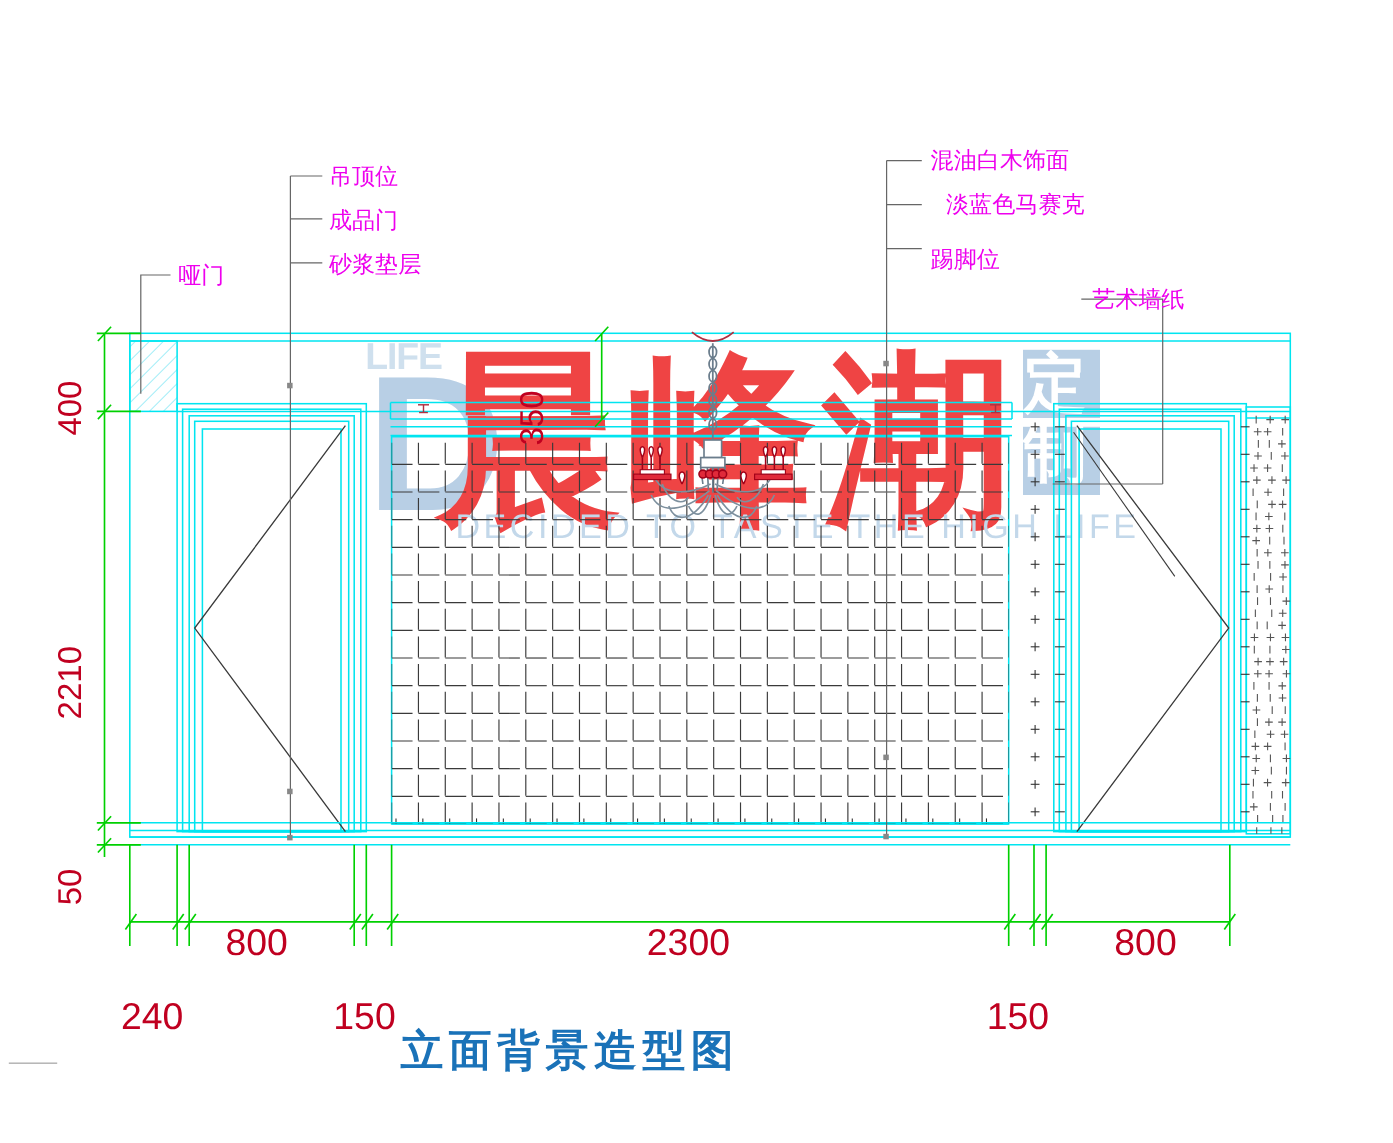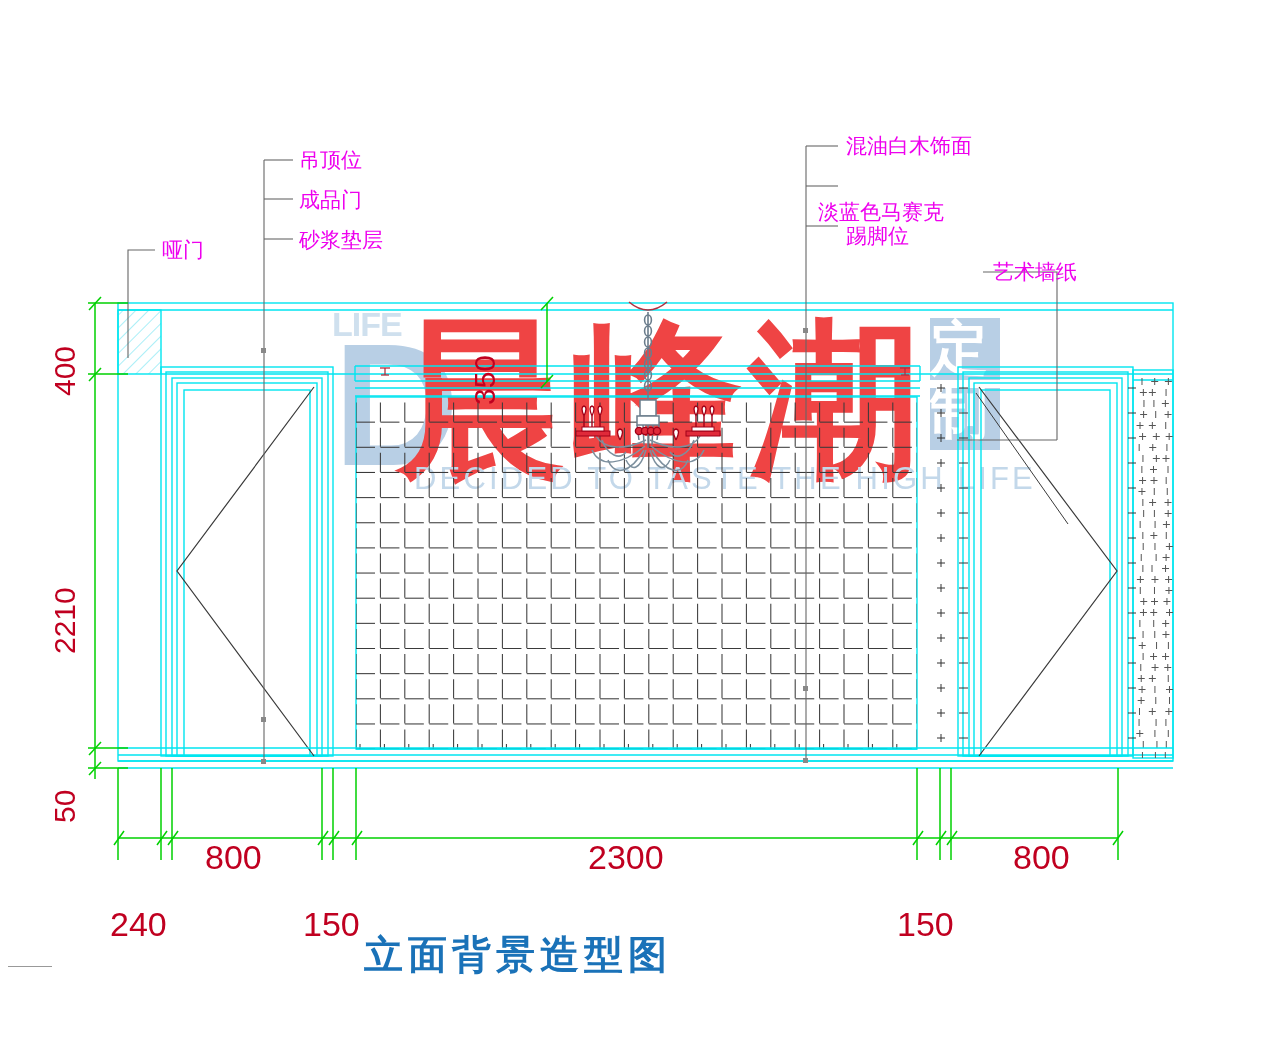--- a/index.html
+++ b/index.html
@@ -1262,21 +1262,21 @@
       <line x1="1113" y1="845" x2="1123" y2="831"></line>
     </g>
   </svg>
 
   <div class="ann" style="left:162px; top:238px;text-align:right;">哑门</div>
   <div class="ann" style="left:299px; top:148px;">吊顶位</div>
   <div class="ann" style="left:299px; top:188px;">成品门</div>
   <div class="ann" style="left:299px; top:228px;">砂浆垫层</div>
 
   <div class="ann" style="left:846px; top:134px;">混油白木饰面</div>
-  <div class="ann" style="left:818px; top:174px;margin-top:26px;">淡蓝色马赛克</div>
+  <div class="ann" style="left:860px; top:174px;">淡蓝色马赛克</div>
   <div class="ann" style="left:846px; top:224px;">踢脚位</div>
   <div class="ann" style="left:993px; top:260px;">艺术墙纸</div>
 
   <div class="dim vert" style="left:82px; top:362px;">400</div>
   <div class="dim vert" style="left:82px; top:620px;">2210</div>
   <div class="dim vert" style="left:82px; top:789px;">50</div>
   <div class="dim vert" style="left:502px; top:371px;">350</div>
 
   <div class="dim big" style="left:205px; top:803px;">800</div>
   <div class="dim big" style="left:588px; top:803px;">2300</div>

